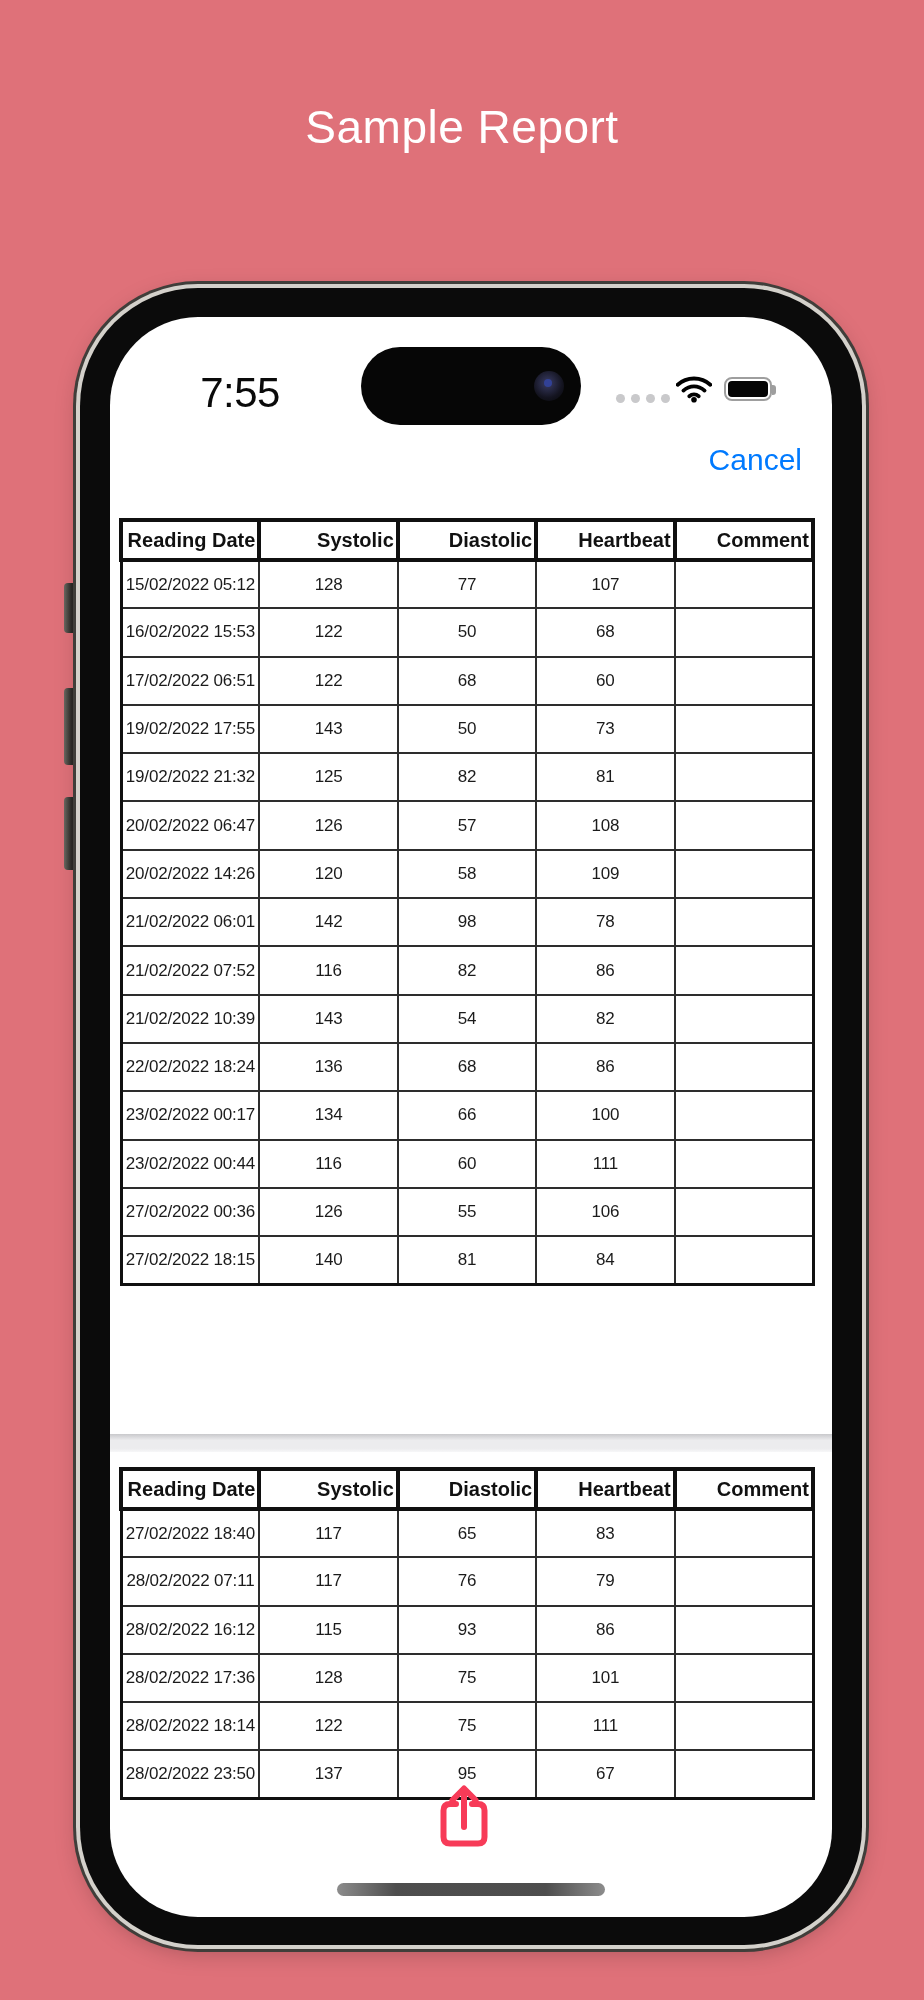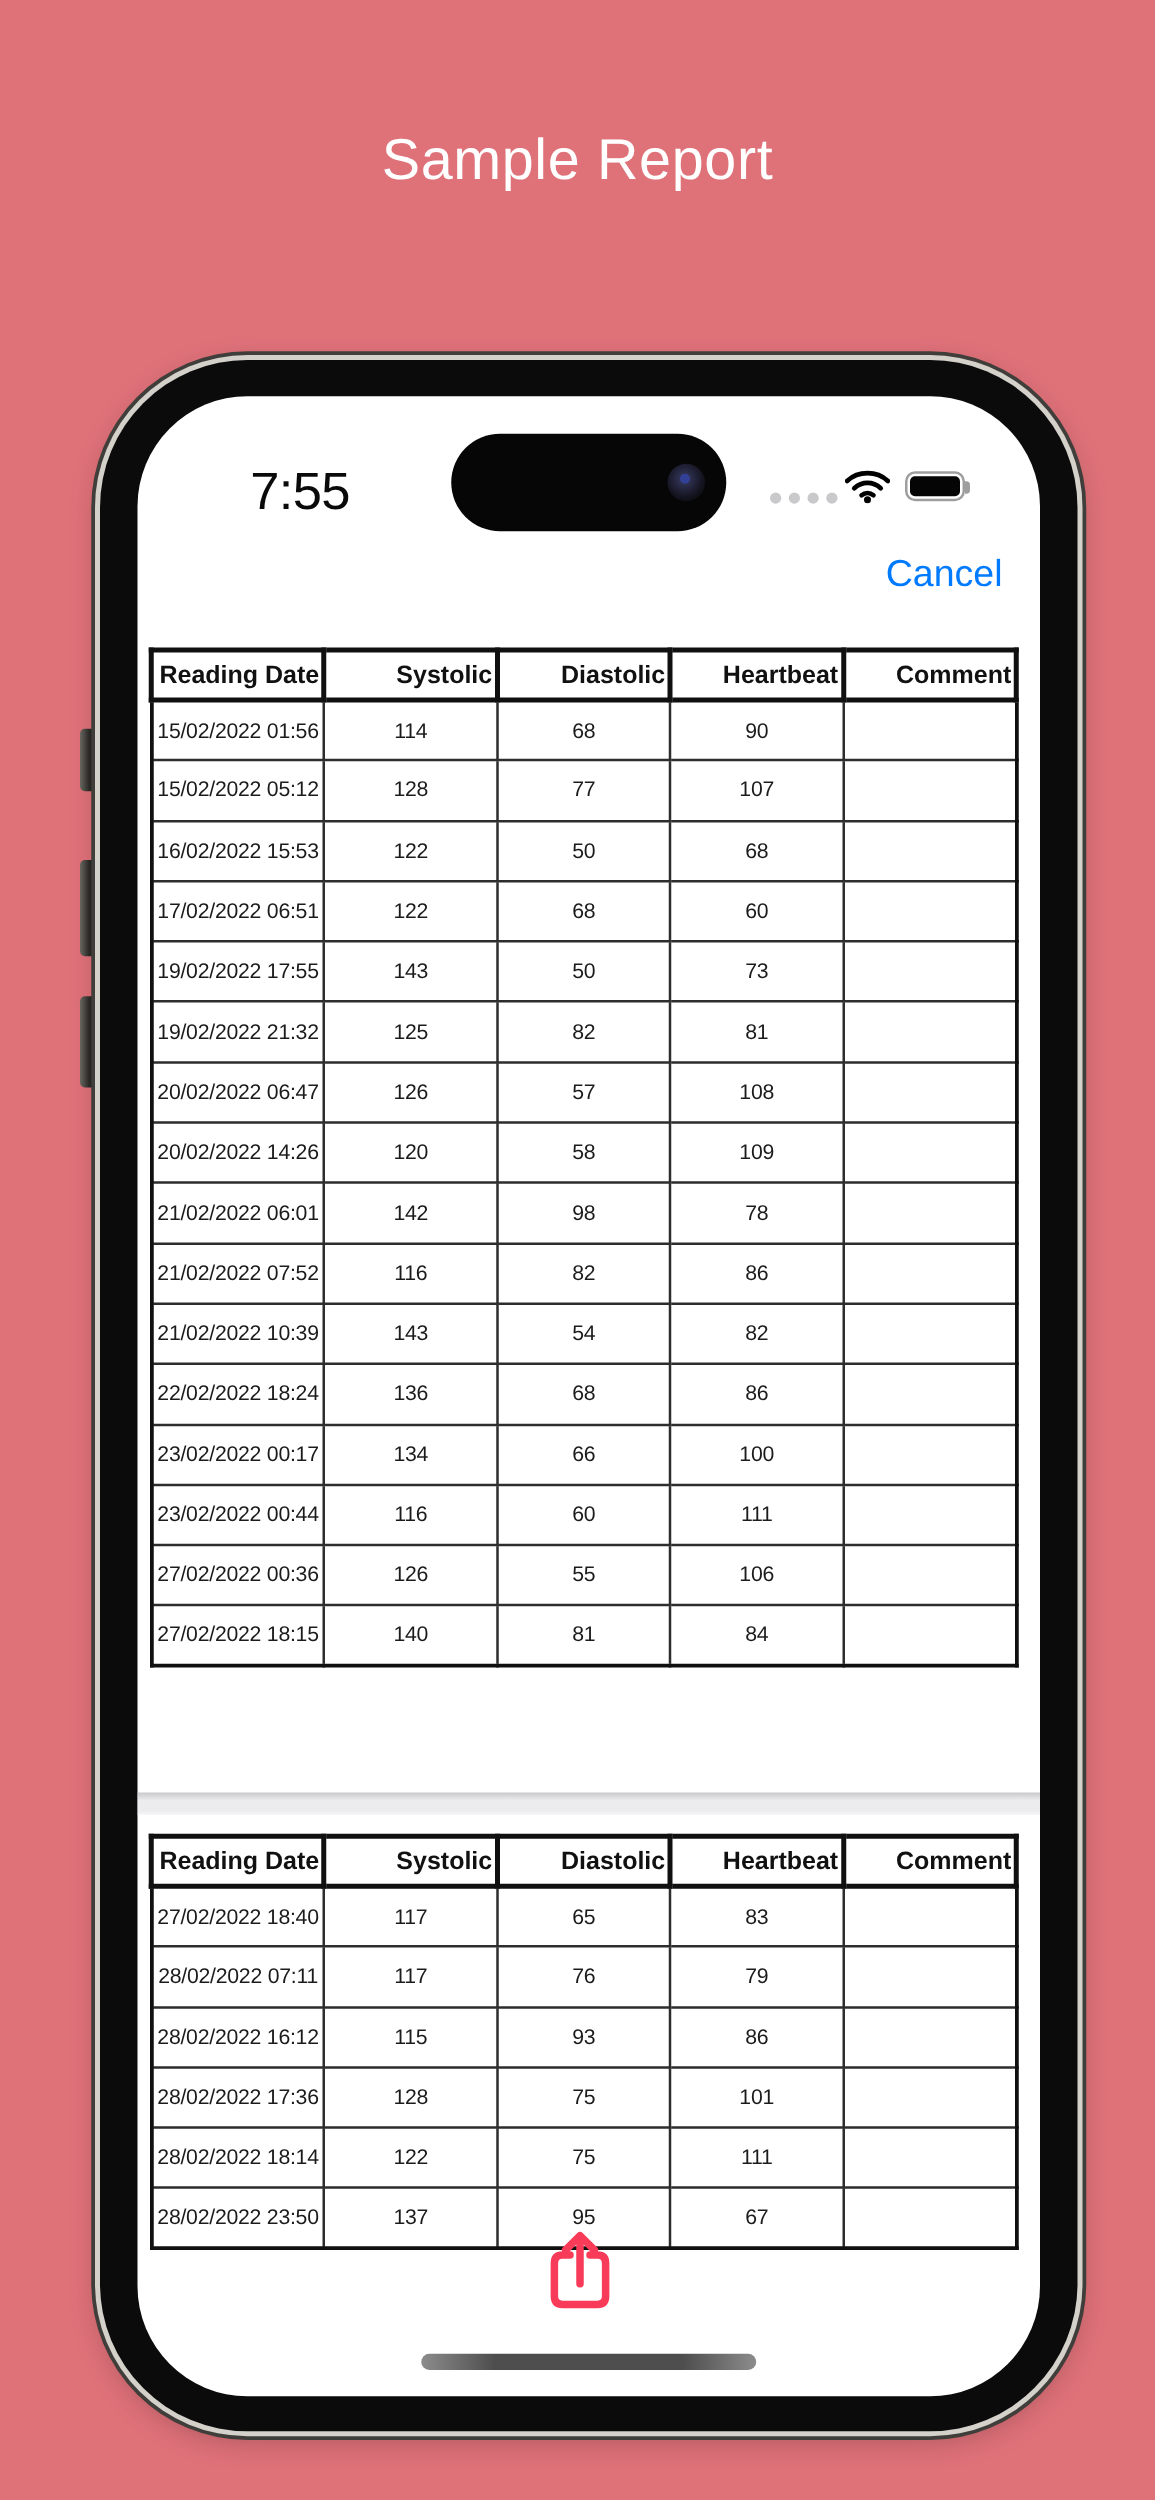--- a/index.html
+++ b/index.html
@@ -143,27 +143,20 @@
                 <tr>
                   <th>Reading Date</th>
                   <th>Systolic</th>
                   <th>Diastolic</th>
                   <th>Heartbeat</th>
                   <th>Comment</th>
                 </tr>
               </thead>
               <tbody>
                 <tr>
-                  <td>15/02/2022 01:56</td>
-                  <td>114</td>
-                  <td>68</td>
-                  <td>90</td>
-                  <td></td>
-                </tr>
-                <tr>
                   <td>15/02/2022 05:12</td>
                   <td>128</td>
                   <td>77</td>
                   <td>107</td>
                   <td></td>
                 </tr>
                 <tr>
                   <td>16/02/2022 15:53</td>
                   <td>122</td>
                   <td>50</td>

